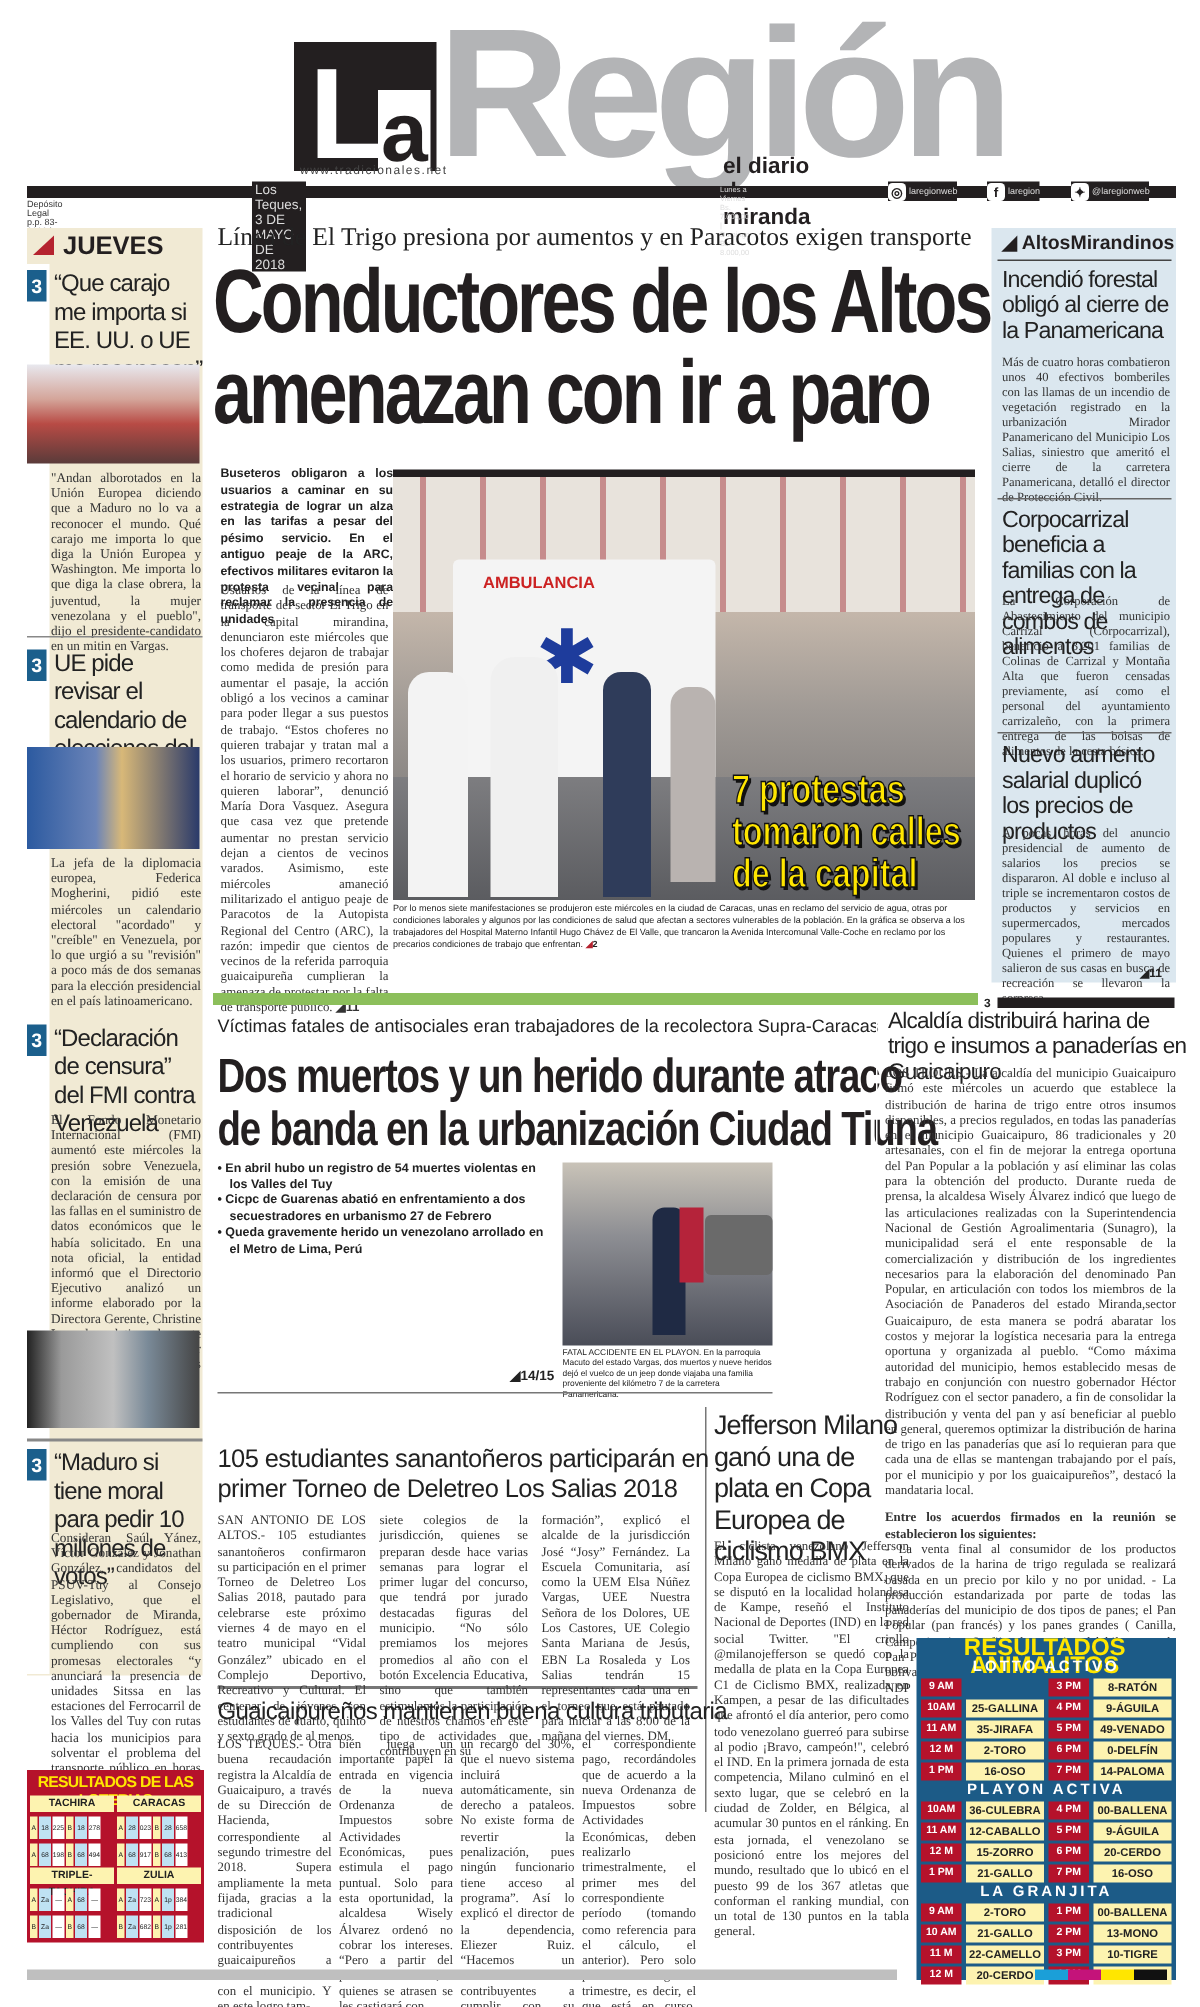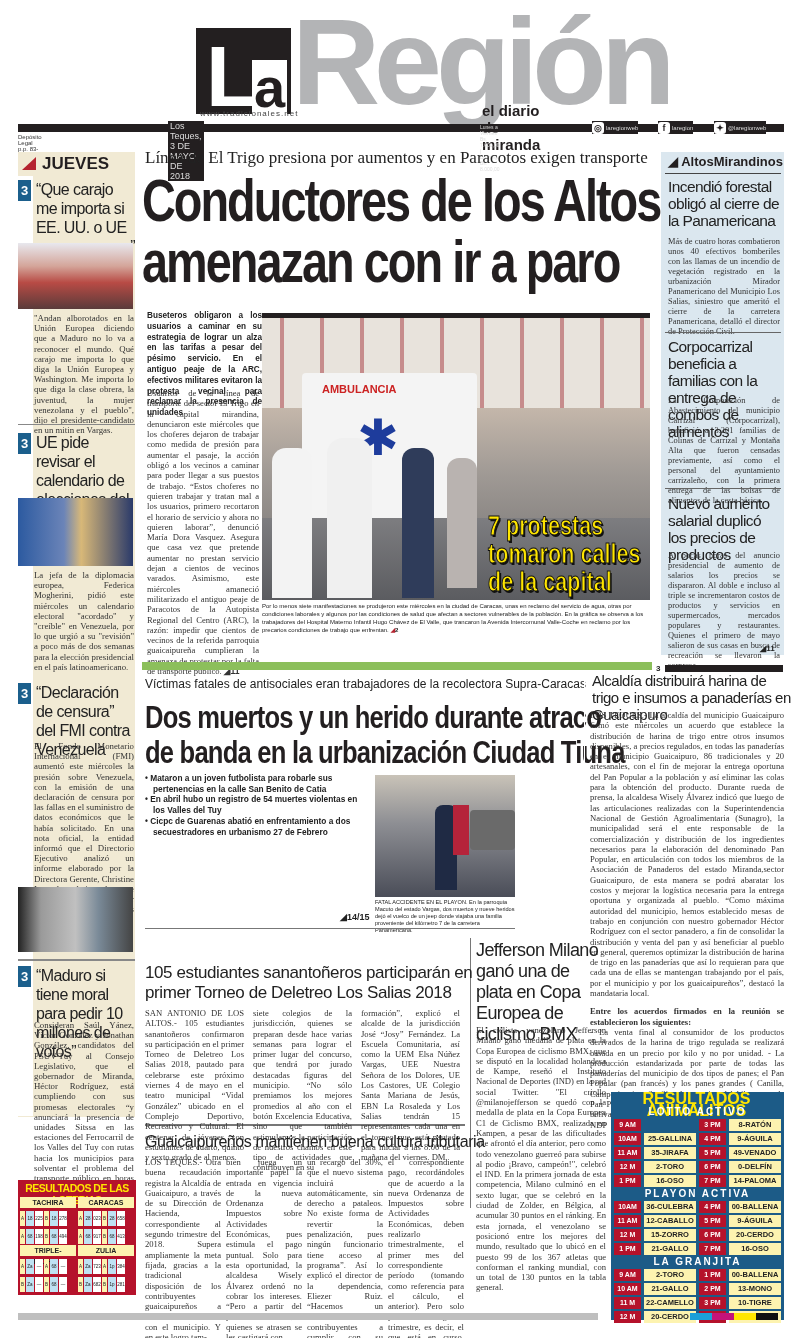--- a/index.html
+++ b/index.html
@@ -262,23 +262,23 @@
 <div class="abs" style="left:760px;top:644px;font-family:'Liberation Sans',sans-serif;font-weight:bold;font-size:8px">◢<span>11</span></div>
 <div id="page3-num" class="abs">3</div>
 <div id="black-bar-right" class="abs"></div>
 
 <div id="kicker2" class="abs">Víctimas fatales de antisociales eran trabajadores de la recolectora Supra-Caracas</div>
 <div id="headline2" class="abs">
   <div>Dos muertos y un herido durante atraco</div>
   <div>de banda en la urbanización Ciudad Tiuna</div>
 </div>
 <ul id="bullets" class="abs">
-  <li>• <span>Mataron a un joven  futbolista para robarle sus pertenencias en la calle San Benito de Catia</span></li>
   <li>• <span>En abril hubo un registro de 54 muertes violentas en los Valles del Tuy</span></li>
   <li>• <span>Cicpc de Guarenas abatió en enfrentamiento a dos secuestradores en urbanismo 27 de Febrero</span></li>
+  <li>• <span>Queda gravemente herido un venezolano arrollado en el Metro de Lima, Perú</span></li>
 </ul>
 <div id="ref1415" class="abs">◢<span>14/15</span></div>
 <div id="photo-police" class="abs">
   <div class="abs" style="left:60px;top:30px;width:22px;height:85px;background:#1f2a44;border-radius:8px 8px 0 0"></div>
   <div class="abs" style="left:95px;top:35px;width:45px;height:40px;background:#6a6a6a;border-radius:4px"></div>
   <div class="abs" style="left:78px;top:30px;width:16px;height:50px;background:#b5233a"></div>
 </div>
 <div id="police-caption" class="abs">FATAL ACCIDENTE EN EL PLAYON. En la parroquia Macuto del estado Vargas, dos muertos y nueve heridos dejó el vuelco de un jeep donde viajaba una familia proveniente del kilómetro 7 de la carretera Panamericana.</div>
 
 <div class="abs" style="left:584px;top:672px;width:1px;height:260px;background:#fff"></div>

